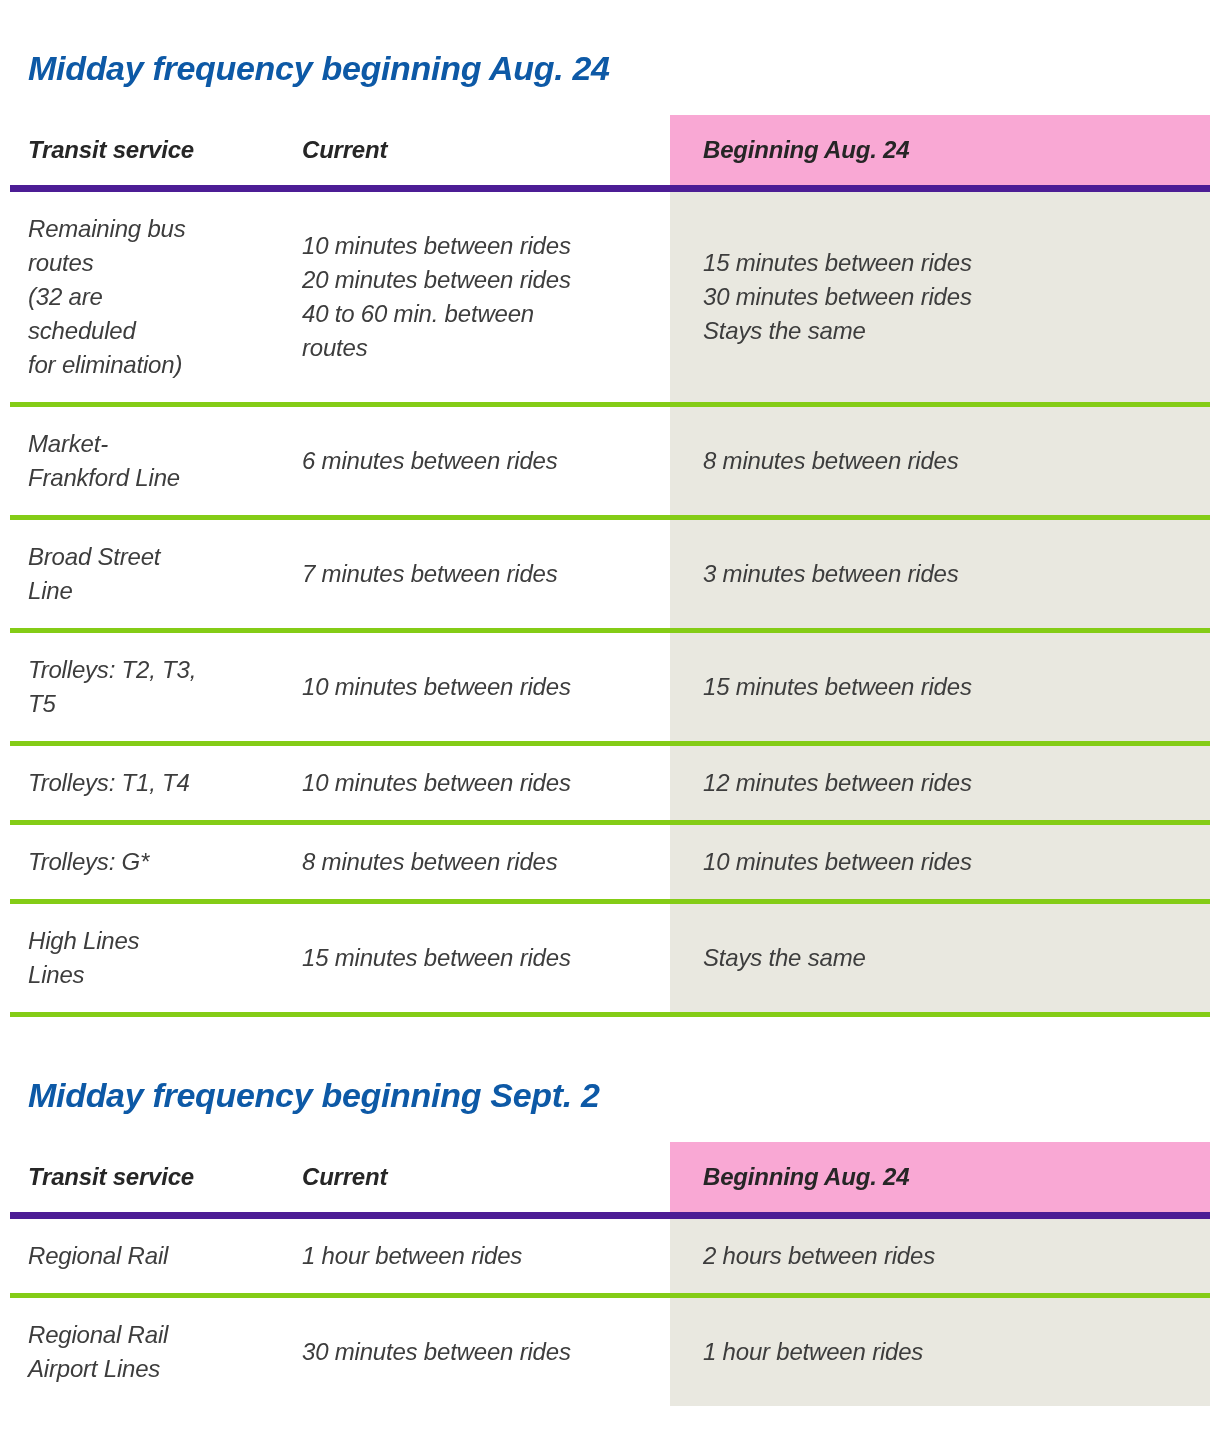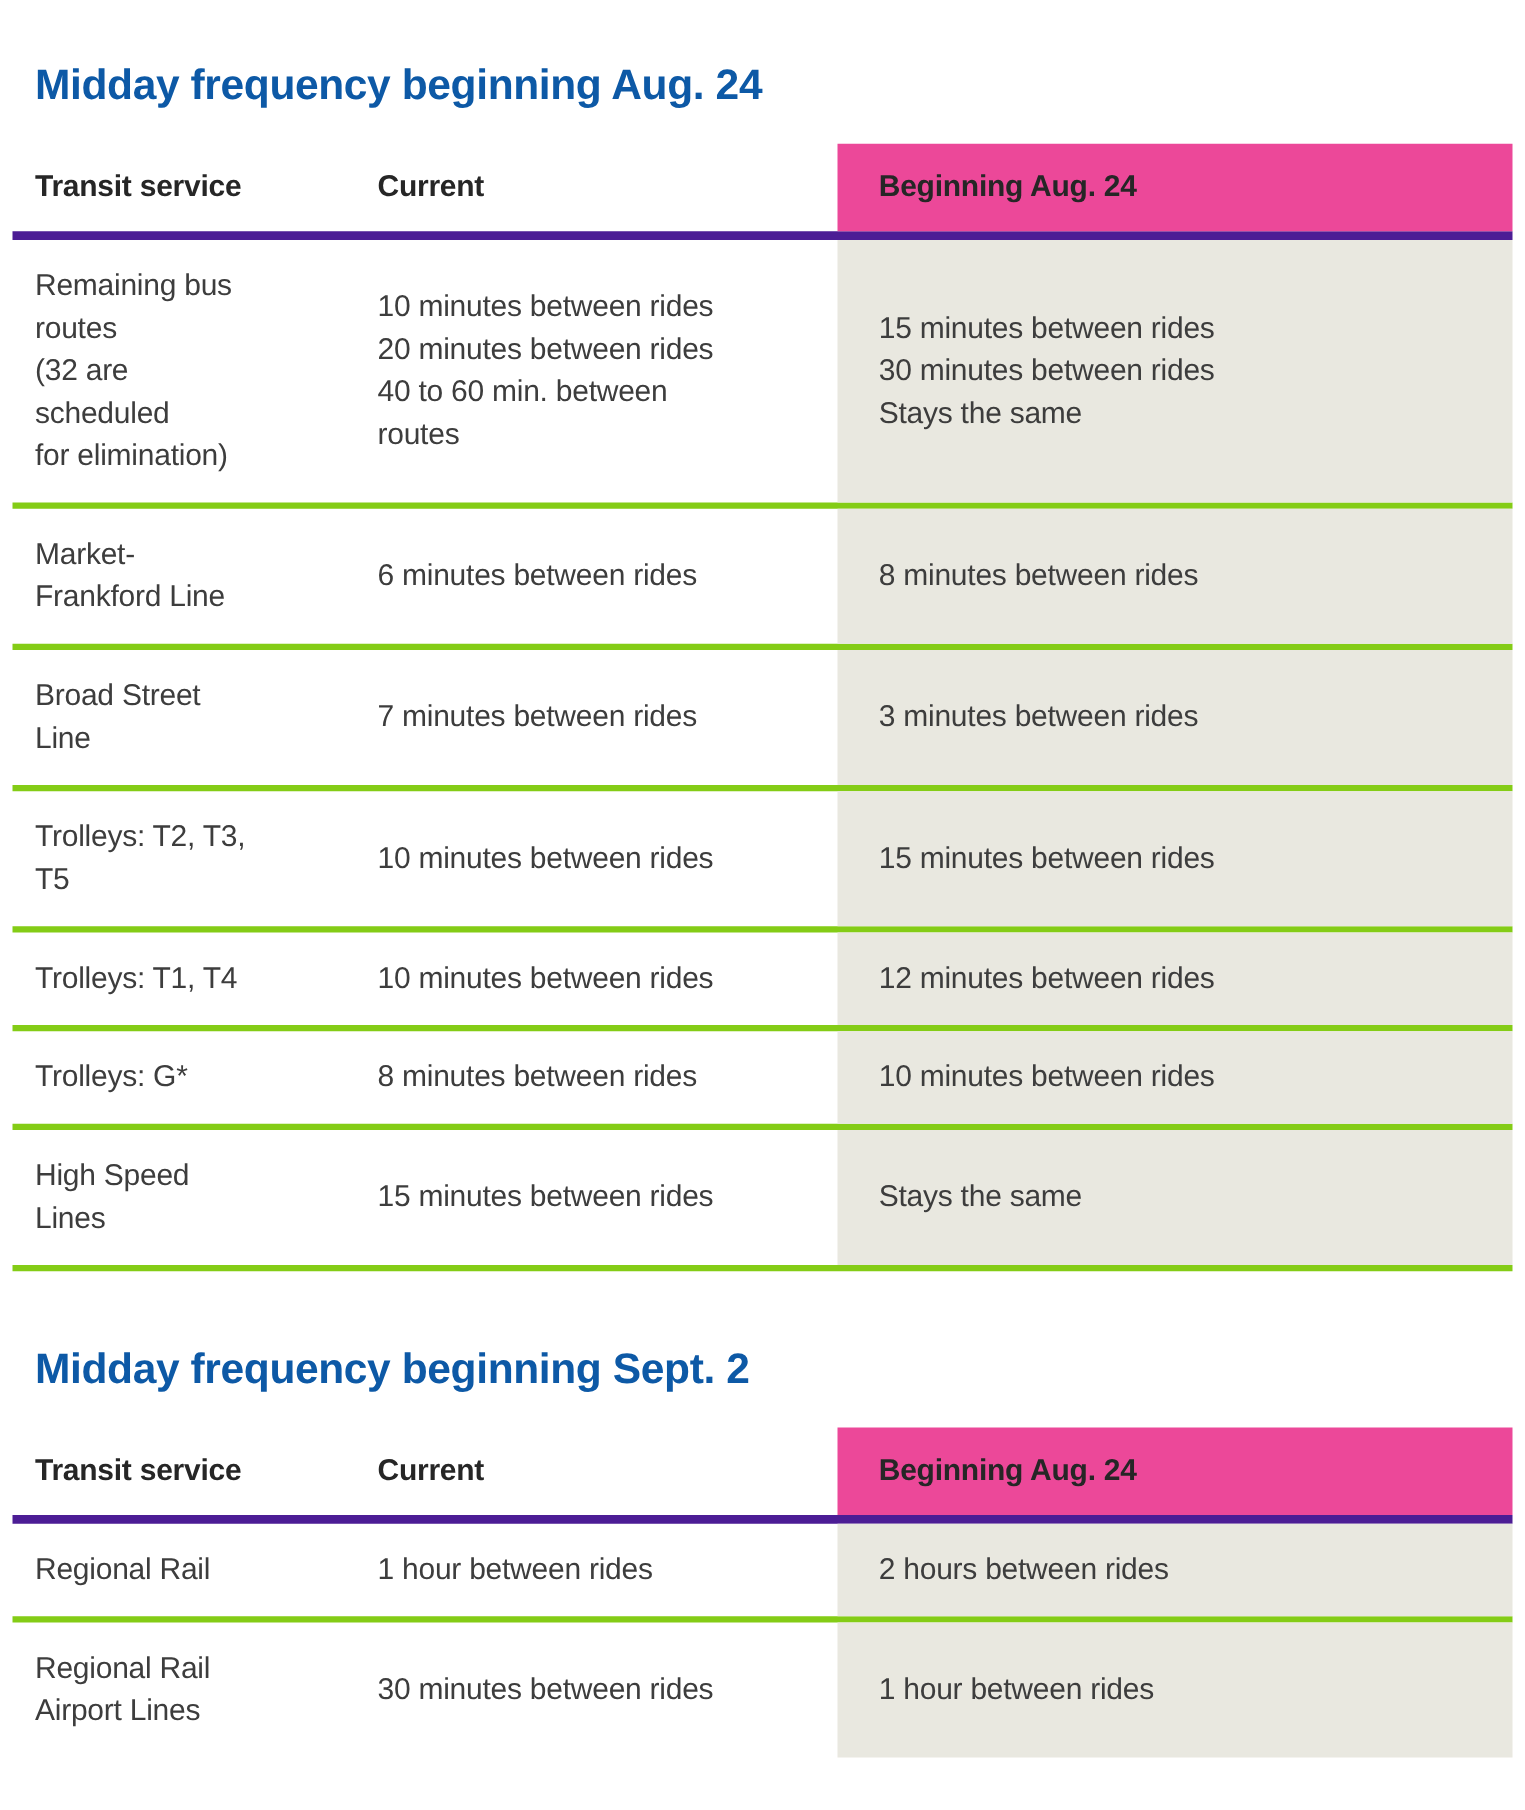--- a/index.html
+++ b/index.html
@@ -10,21 +10,21 @@
   }
   body {
     width: 1220px;
     height: 1448px;
     overflow: hidden;
     color: #3d3d3d;
   }
   .page {
     padding: 48px 10px 0 10px; 
   }
-  .table-section { width: 1200px; }
+  .table-section { width: 1200px; font-style: italic; }
   .table-section.second { margin-top: 58px; }
 
   .table-title {
     margin: 0 0 26px 18px;
     font-size: 34px;
     line-height: 41px;
     font-weight: bold;
     color: #0d59a6;
     letter-spacing: -0.3px;
   }
@@ -38,21 +38,21 @@
   .t-header .hcell {
     display: flex;
     align-items: center;
     font-size: 24px;
     font-weight: bold;
     color: #262626;
     letter-spacing: -0.2px;
   }
   .t-header .c1 { padding-left: 18px; }
   .t-header .c2 { padding-left: 10px; }
-  .t-header .c3 { padding-left: 33px; background: #ec4899; }
+  .t-header .c3 { padding-left: 33px; background: #f9a8d4; }
 
   .row {
     display: grid;
     grid-template-columns: 282px 378px 540px;
     border-bottom: 5px solid #84cc16;
   }
   .row.no-sep { border-bottom: none; }
   .cell {
     display: flex;
     flex-direction: column;
@@ -154,21 +154,21 @@
           </div>
           <div class="cell c2">
             <div>8 minutes between rides</div>
           </div>
           <div class="cell c3">
             <div>10 minutes between rides</div>
           </div>
         </div>
         <div class="row">
           <div class="cell c1">
-            <div>High Speed</div>
+            <div>High Lines</div>
             <div>Lines</div>
           </div>
           <div class="cell c2">
             <div>15 minutes between rides</div>
           </div>
           <div class="cell c3">
             <div>Stays the same</div>
           </div>
         </div>
       </div>

